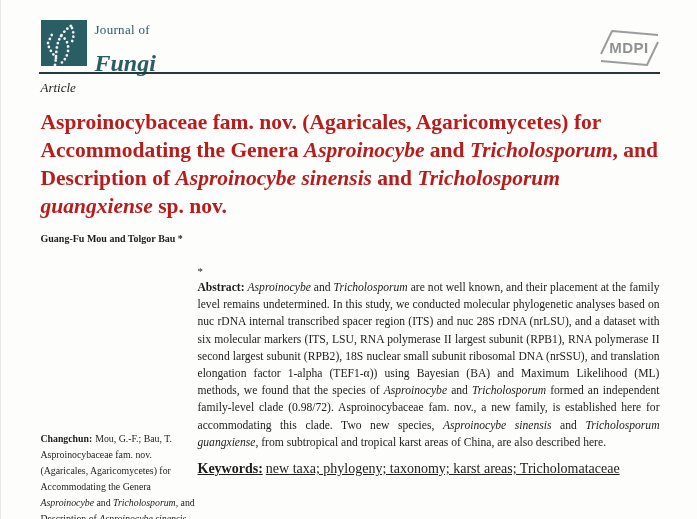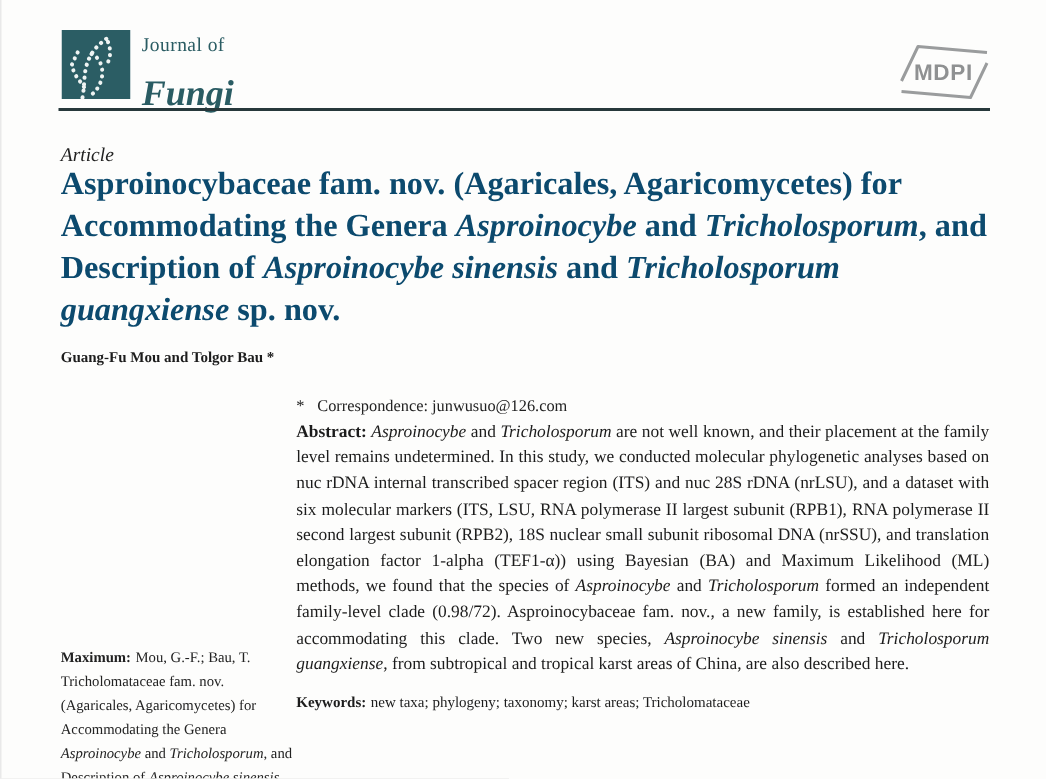--- a/index.html
+++ b/index.html
@@ -14,33 +14,33 @@
     margin: 0 auto;
   }
   
   .logo-box { position: absolute; left: 40px; top: 20px; width: 46px; height: 46px; }
   .journal-name { position: absolute; left: 94px; top: 23px; color: #2a5c63; line-height: 1; }
   .journal-top { font-size: 13px; letter-spacing: 0.3px; }
   .journal-bottom { font-size: 24px; font-weight: 700; font-style: italic; margin-top: 15px; }
   .mdpi-logo { position: absolute; left: 597px; top: 26px; width: 63px; height: 44px; }
   .header-rule { position: absolute; left: 38px; top: 72px; width: 621px; height: 2px; background: #27383b; }
   
-  .article-label { position: absolute; left: 40px; top: 95px; font-style: italic; font-size: 13px; color: #222; }
+  .article-label { position: absolute; left: 40px; top: 80px; font-style: italic; font-size: 13px; color: #222; }
   .page-title {
     position: absolute; left: 40px; top: 94px; width: 624px;
-    font-size: 21.5px; font-weight: 700; line-height: 28px; color: #0c4a6e;
+    font-size: 21.5px; font-weight: 700; line-height: 28px; color: #b91c1c;
   }
   .authors { position: absolute; left: 40px; top: 233px; font-size: 10px; font-weight: 700; }
   
   .right-col { position: absolute; left: 197px; top: 264px; width: 462px; }
   .affiliation { font-size: 10.9px; line-height: 15px; color: #222; }
   .correspondence { display: flex; font-size: 10.9px; line-height: 15px; color: #222; }
   .corr-marker { width: 14px; flex: none; }
   .abstract { font-size: 11.6px; line-height: 17.2px; text-align: justify; }
-  .keywords { margin-top: 9px; font-size: 10px; line-height: 17px; }
+  .keywords { margin-top: 9px; font-size: 14px; line-height: 17px; text-decoration: underline; }
   .lbl { font-weight: 700; margin-right: 3px; }
   .it { font-style: italic; }
   
   .citation-block {
     position: absolute; left: 40px; top: 431px; width: 156px;
     font-size: 9.8px; line-height: 16px; color: #222;
   }
 </style>
 </head>
 <body>
@@ -76,23 +76,22 @@
 
   <div class="article-label">Article</div>
 
   <h1 class="page-title"><span>Asproinocybaceae fam. nov. (Agaricales, Agaricomycetes) for Accommodating the Genera </span><span class="it">Asproinocybe</span><span> and </span><span class="it">Tricholosporum</span><span>, and Description of </span><span class="it">Asproinocybe sinensis</span><span> and </span><span class="it">Tricholosporum guangxiense</span><span> sp. nov.</span></h1>
 
   <div class="authors">Guang-Fu Mou and Tolgor Bau *</div>
 
   <div class="right-col">
     <div class="correspondence">
       <span class="corr-marker">*</span>
-      <span>Correspondence: junwusuo@126.com</span>
     </div>
 
     <div class="abstract"><span class="lbl">Abstract:</span><span class="it">Asproinocybe</span><span> and </span><span class="it">Tricholosporum</span><span> are not well known, and their placement at the family level remains undetermined. In this study, we conducted molecular phylogenetic analyses based on nuc rDNA internal transcribed spacer region (ITS) and nuc 28S rDNA (nrLSU), and a dataset with six molecular markers (ITS, LSU, RNA polymerase II largest subunit (RPB1), RNA polymerase II second largest subunit (RPB2), 18S nuclear small subunit ribosomal DNA (nrSSU), and translation elongation factor 1-alpha (TEF1-α)) using Bayesian (BA) and Maximum Likelihood (ML) methods, we found that the species of </span><span class="it">Asproinocybe</span><span> and </span><span class="it">Tricholosporum</span><span> formed an independent family-level clade (0.98/72). Asproinocybaceae fam. nov., a new family, is established here for accommodating this clade. Two new species, </span><span class="it">Asproinocybe sinensis</span><span> and </span><span class="it">Tricholosporum guangxiense</span><span>, from subtropical and tropical karst areas of China, are also described here.</span></div>
 
     <div class="keywords"><span class="lbl">Keywords:</span><span>new taxa; phylogeny; taxonomy; karst areas; Tricholomataceae</span></div>
   </div>
 
-  <div class="citation-block"><span class="lbl">Maximum:</span><span>Mou, G.-F.; Bau, T. Tricholomataceae fam. nov. (Agaricales, Agaricomycetes) for Accommodating the Genera </span><span class="it">Asproinocybe</span><span> and </span><span class="it">Tricholosporum</span><span>, and Description of </span><span class="it">Asproinocybe sinensis</span></div>
+  <div class="citation-block"><span class="lbl">Changchun:</span><span>Mou, G.-F.; Bau, T. Asproinocybaceae fam. nov. (Agaricales, Agaricomycetes) for Accommodating the Genera </span><span class="it">Asproinocybe</span><span> and </span><span class="it">Tricholosporum</span><span>, and Description of </span><span class="it">Asproinocybe sinensis</span></div>
 
 </div>
 
 </body></html>

